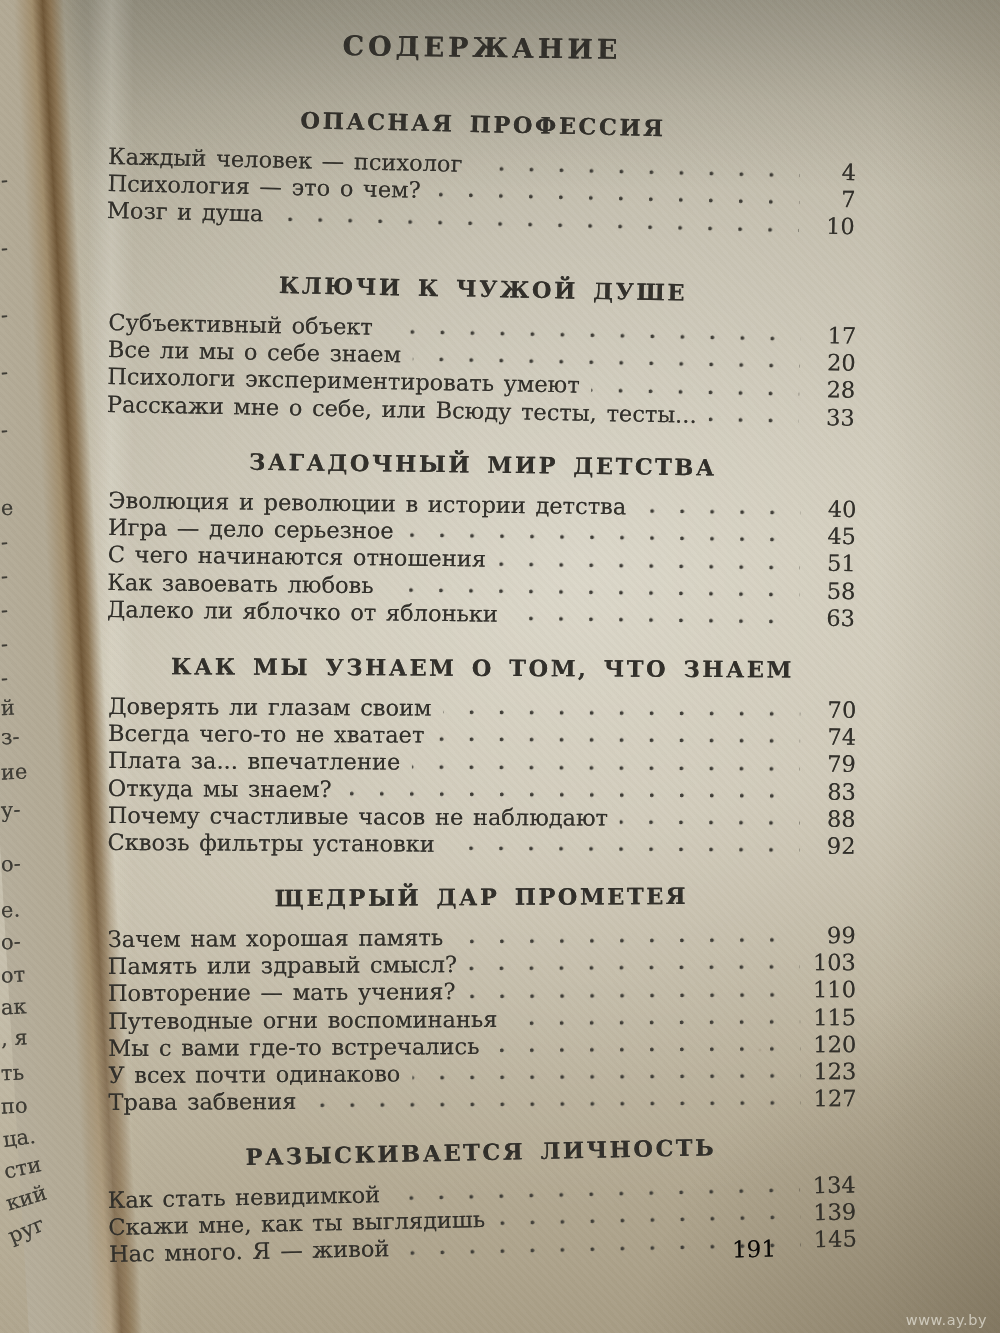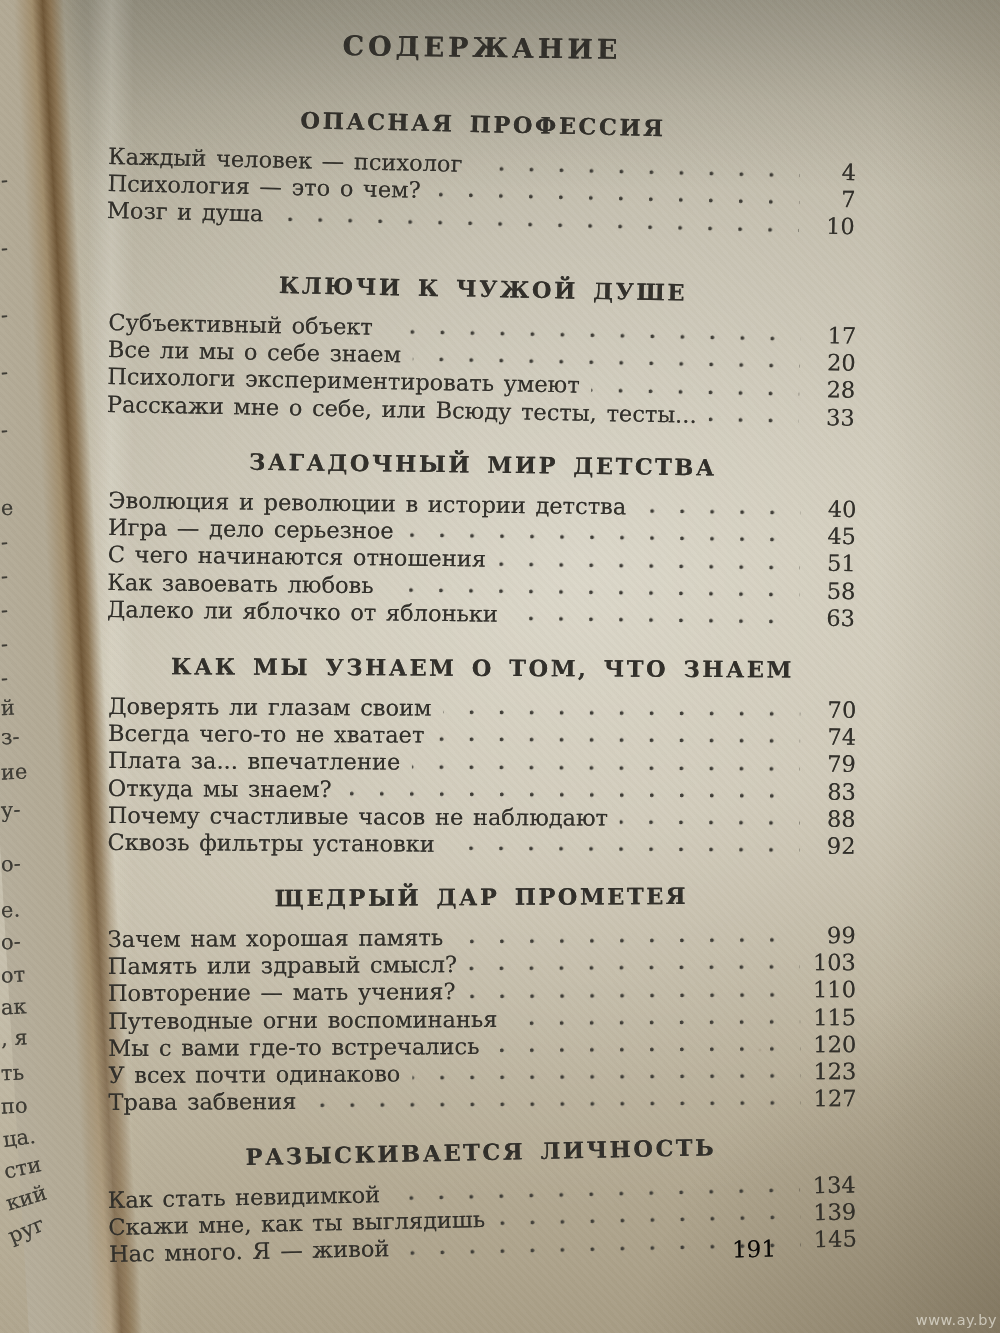--- a/index.html
+++ b/index.html
@@ -72,21 +72,21 @@
     background-image:radial-gradient(circle at 1.7px 3.4px,#3e3c36 1.55px, rgba(62,60,54,0) 2.3px);
     background-size:30px 7px;background-repeat:repeat-x;background-position:right bottom;
   }
   .entry-page{flex:0 0 48px;text-align:right;}
   .folio{
     position:absolute;left:724px;top:1236px;width:60px;text-align:center;
     font-size:23px;transform:rotate(-1deg);
     text-shadow:0 0 0.5px rgba(47,45,40,0.7);
   }
   .watermark{
-    position:absolute;right:3px;bottom:5px;
+    position:absolute;right:13px;bottom:5px;
     font-family:"DejaVu Sans","Liberation Sans",sans-serif;
     font-size:14.5px;letter-spacing:0.5px;color:rgba(246,244,236,0.62);
   }
 </style>
 </head>
 <body>
 
 <div class="photo">
 
   <div class="shade-top"></div>

